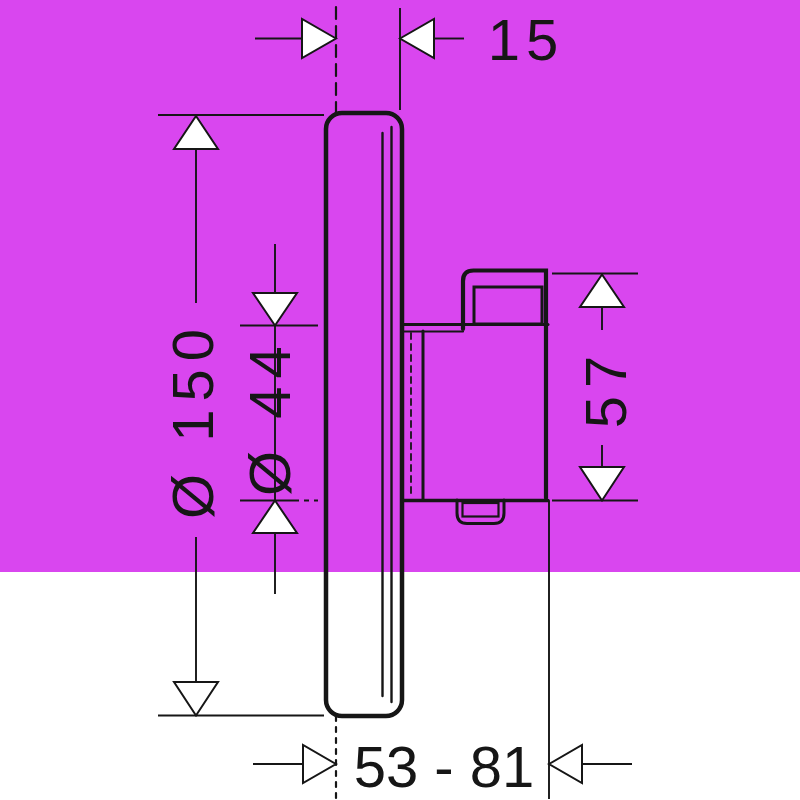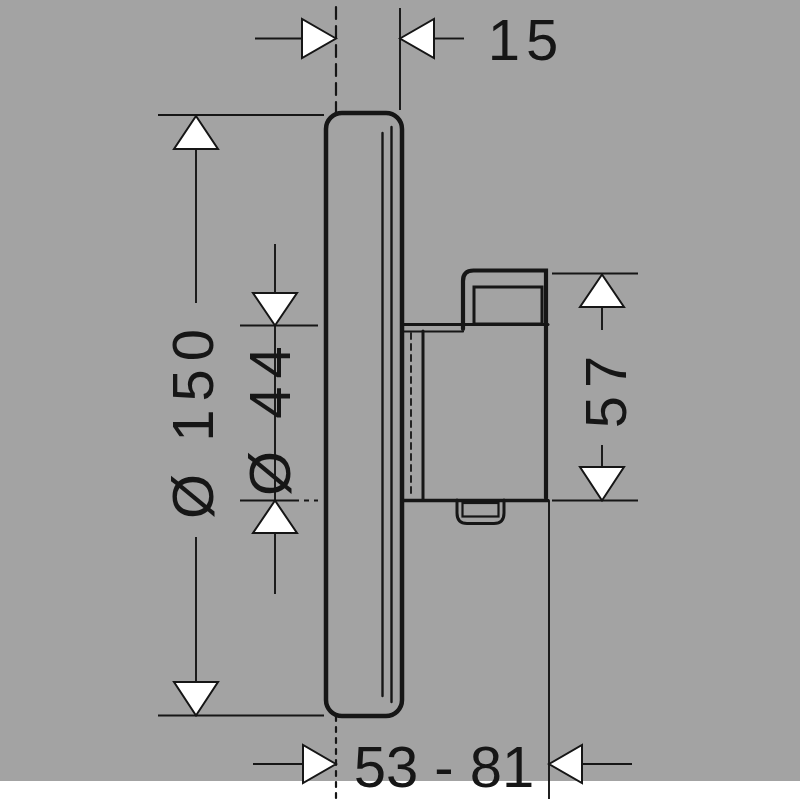--- a/index.html
+++ b/index.html
@@ -6,23 +6,23 @@
     margin: 0;
     padding: 0;
     width: 800px;
     height: 800px;
     background: #ffffff;
     overflow: hidden;
     font-family: "Liberation Sans", sans-serif;
   }
   .drawing-wrap {
     width: 800px;
-    height: 781px;
+    height: 572px;
     position: relative;
-    background: #a3a3a3;
+    background: #d946ef;
   }
   svg { display: block; }
   .obj  { stroke: #161616; fill: none; stroke-linecap: round; }
   .dim  { stroke: #161616; fill: none; stroke-width: 1.9; stroke-linecap: butt; }
   .arrow { fill: #ffffff; stroke: #161616; stroke-width: 2; stroke-linejoin: miter; }
   .dimtext {
     fill: #161616;
     font-family: "Liberation Sans", sans-serif;
     font-size: 58px;
     font-weight: 400;

